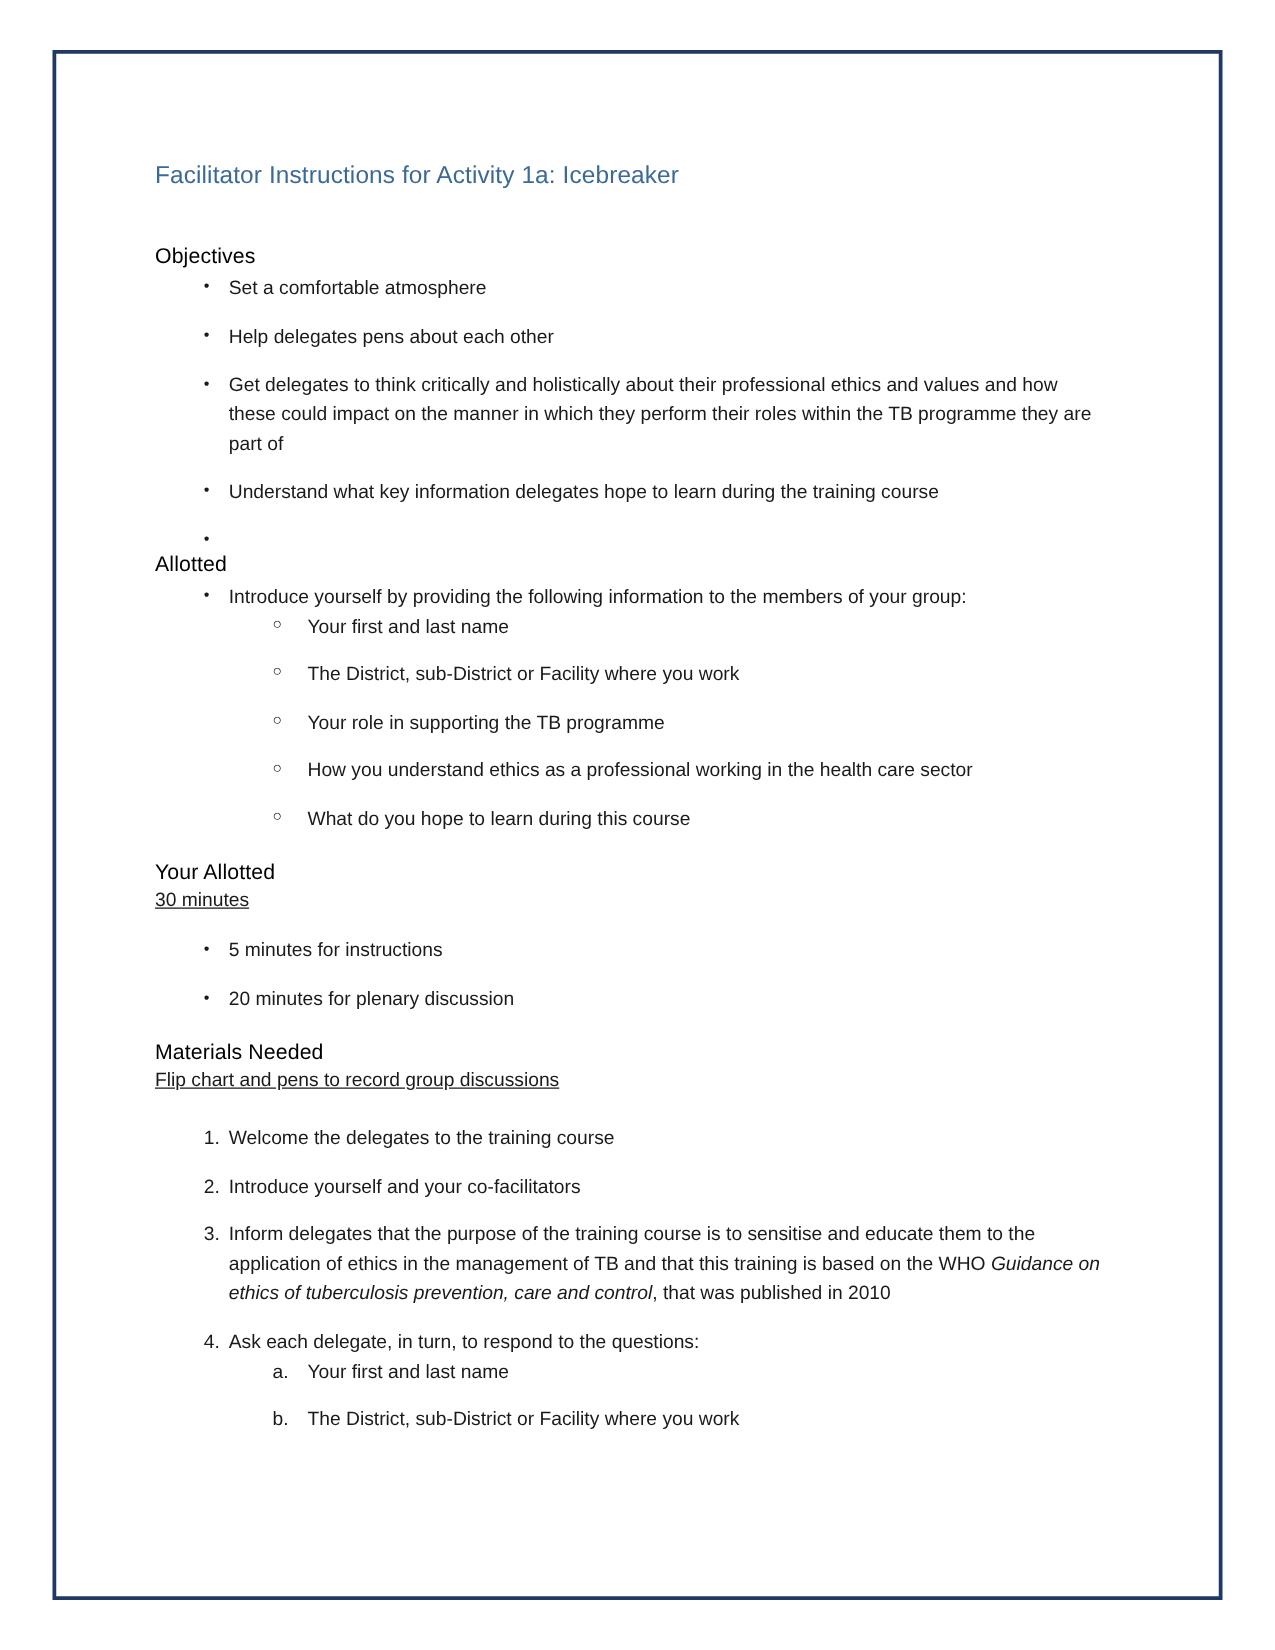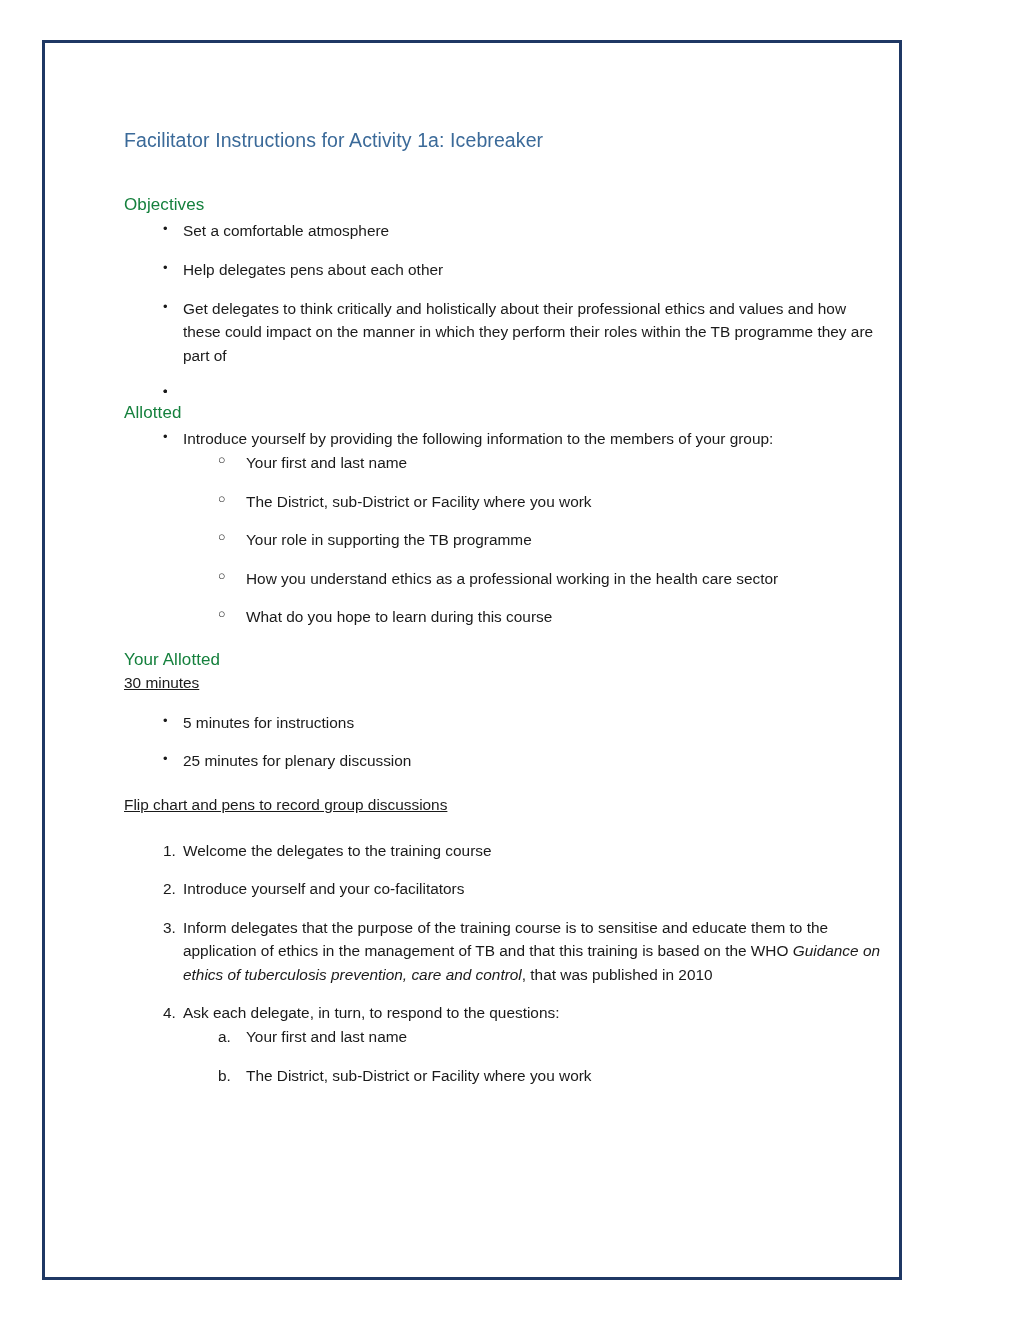--- a/index.html
+++ b/index.html
@@ -13,21 +13,21 @@
     height: 1320px;
     font-family: "Liberation Sans", sans-serif;
     -webkit-font-smoothing: antialiased;
   }
 
   
   .page {
     position: absolute;
     left: 42px;
     top: 40px;
-    width: 860px;
+    width: 936px;
     height: 1240px;
     box-sizing: border-box;
     border: 3px solid #1F3864;
     background: #ffffff;
   }
 
   .content {
     position: absolute;
     left: 79px;       
     top: 85px;        
@@ -38,21 +38,21 @@
   .doc-title {
     color: #3B6A99;
     font-size: 19.5px;
     font-weight: 400;
     line-height: 1.25;
     margin: 0 0 0 0;
     letter-spacing: 0.1px;
   }
 
   .section-heading {
-    color: #15803d;
+    color: #000000;
     font-size: 17px;
     font-weight: 400;
     line-height: 1.3;
     margin: 0;
     letter-spacing: 0.1px;
   }
 
   
   .gap-title   { height: 42px; }
   .gap-section { height: 20px; }
@@ -144,20 +144,21 @@
       <li class="item lvl1">
         <span class="marker disc">•</span>
         <span>Help delegates pens about each other</span>
       </li>
       <li class="item lvl1">
         <span class="marker disc">•</span>
         <span>Get delegates to think critically and holistically about their professional ethics and values and how these could impact on the manner in which they perform their roles within the TB programme they are part of</span>
       </li>
       <li class="item lvl1">
         <span class="marker disc">•</span>
+        <span>Understand what key information delegates hope to learn during the training course</span>
       </li>
       <li class="item lvl1">
         <span class="marker disc">•</span>
       </li>
     </ul>
 
     <div class="gap-section"></div>
 
     <h2 class="section-heading">Allotted</h2>
 
@@ -197,26 +198,27 @@
 
     <p class="plain-line">30 minutes</p>
 
     <ul class="lvl1" style="margin-top:17px;">
       <li class="item lvl1">
         <span class="marker disc">•</span>
         <span>5 minutes for instructions</span>
       </li>
       <li class="item lvl1">
         <span class="marker disc">•</span>
-        <span>25 minutes for plenary discussion</span>
-      </li>
-    </ul>
-
-    <div class="gap-section"></div>
-
+        <span>20 minutes for plenary discussion</span>
+      </li>
+    </ul>
+
+    <div class="gap-section"></div>
+
+    <h2 class="section-heading">Materials Needed</h2>
 
     <p class="plain-line">Flip chart and pens to record group discussions</p>
 
     <div class="gap-section"></div>
 
 
     <ol class="lvl1">
       <li class="item lvl1">
         <span class="marker">1.</span>
         <span>Welcome the delegates to the training course</span>

